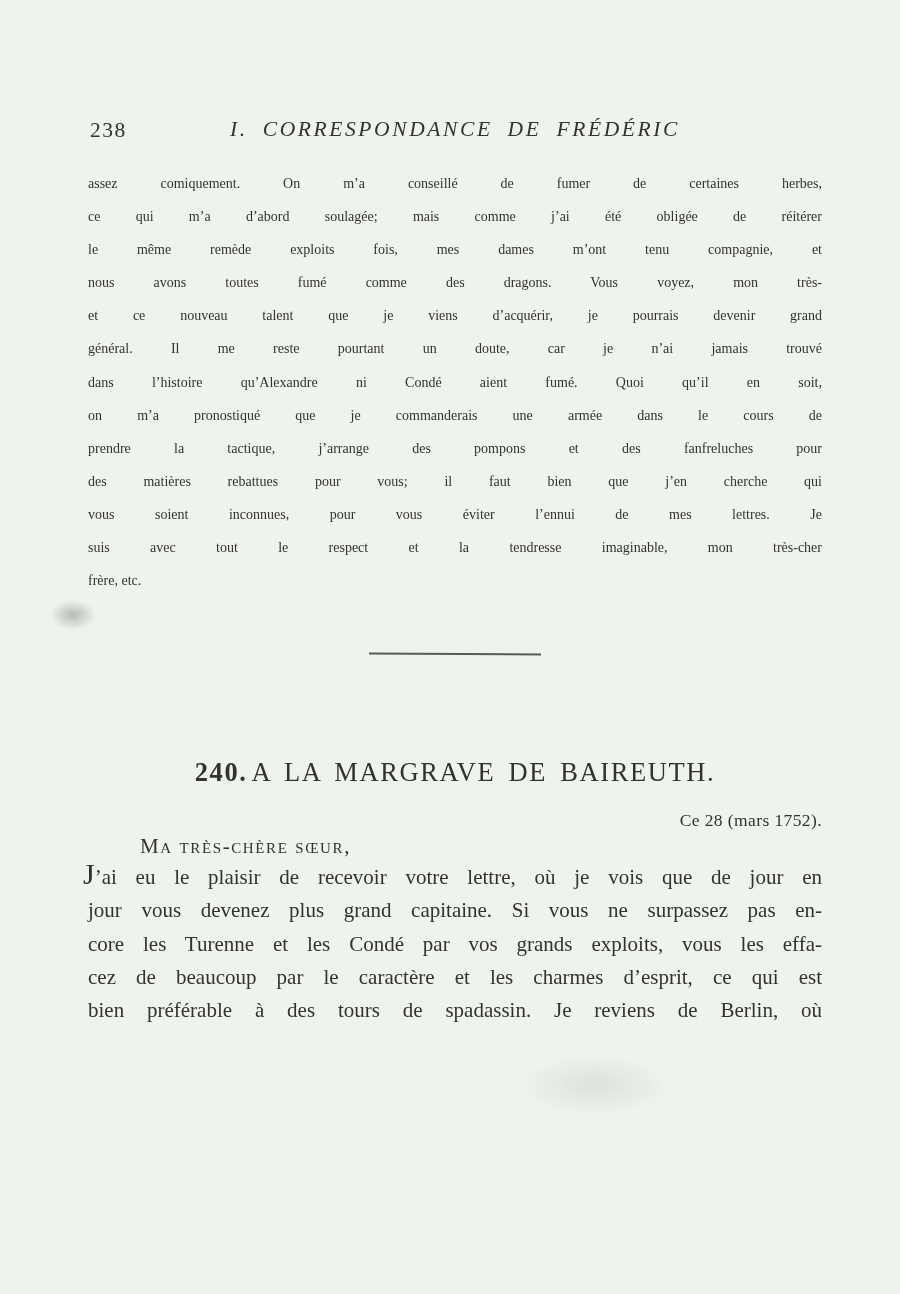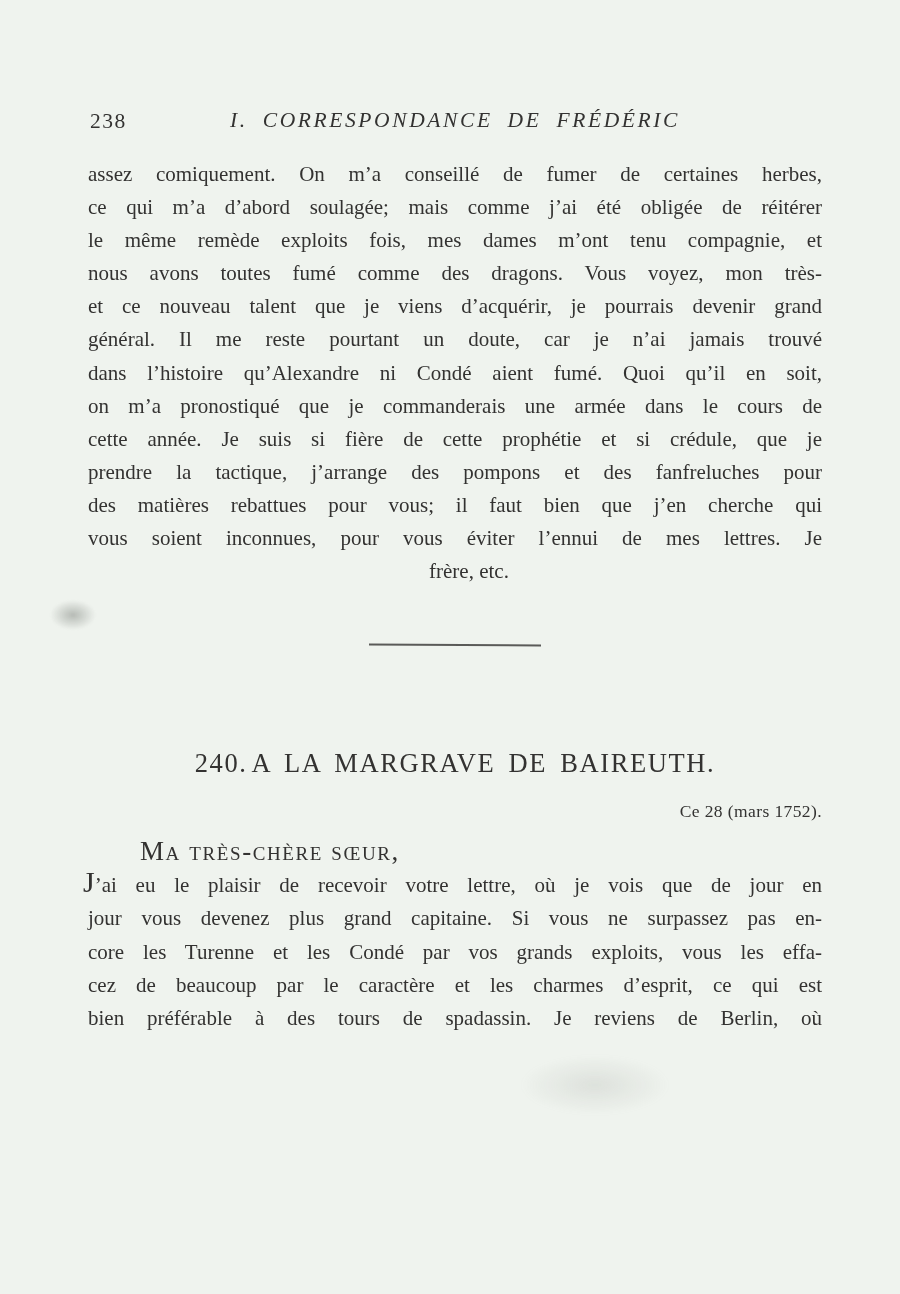--- a/index.html
+++ b/index.html
@@ -9,21 +9,21 @@
     width: 900px;
     height: 1294px;
     background: #eff3ee;
     font-family: "Liberation Serif", "DejaVu Serif", serif;
     color: #333231;
     overflow: hidden;
   }
   .content {
     position: absolute;
     left: 88px;
-    top: 7px;
+    top: 16px;
     width: 734px;
   }
   
   .header {
     position: relative;
     margin-top: 101px;
     height: 30px;
     font-size: 21.5px;
   }
   .page-number {
@@ -34,59 +34,59 @@
   }
   .running-title {
     text-align: center;
     letter-spacing: 2.6px;
     word-spacing: 7px;
     font-style: italic;
   }
   
   .para {
     margin-top: 20px;
-    font-size: 21px;
+    font-size: 14px;
     line-height: 33.1px;
   }
   .jline {
     text-align: justify;
     text-align-last: justify;
     text-justify: inter-word;
     white-space: nowrap;
   }
-  .plain { text-align: center; margin-left: 28px; }
+  .plain { text-align: left; }
   
   .divider {
     width: 172px;
     height: 2px;
     background: #5a5a58;
     margin: 56px auto 0 auto;
     transform: rotate(0.3deg);
   }
   
   .letter-heading {
     margin-top: 102px;
     text-align: center;
     font-size: 26.5px;
     letter-spacing: 1.6px;
     word-spacing: 5px;
     white-space: nowrap;
   }
-  .letter-heading .letter-number { margin-right: 4px; }
+  .letter-heading .letter-number { margin-right: 4px; font-weight: bold; }
   .dateline {
     margin-top: 22px;
     text-align: right;
     font-size: 17.5px;
     letter-spacing: 0.4px;
     padding-right: 0px;
   }
   .salutation {
-    margin-top: 14px;
+    margin-top: 3px;
     margin-left: 52px;
-    font-size: 27px;
+    font-size: 21px;
     font-variant: small-caps;
     letter-spacing: 1.6px;
   }
   .letter-body {
     margin-top: 2px;
     font-size: 21px;
     line-height: 33.2px;
   }
   .drop-initial {
     font-size: 30px;
@@ -125,24 +125,24 @@
 
     <div class="para">
       <div class="jline">assez comiquement. On m’a conseillé de fumer de certaines herbes,</div>
       <div class="jline">ce qui m’a d’abord soulagée; mais comme j’ai été obligée de réitérer</div>
       <div class="jline">le même remède exploits fois, mes dames m’ont tenu compagnie, et</div>
       <div class="jline">nous avons toutes fumé comme des dragons. Vous voyez, mon très-</div>
       <div class="jline">et ce nouveau talent que je viens d’acquérir, je pourrais devenir grand</div>
       <div class="jline">général. Il me reste pourtant un doute, car je n’ai jamais trouvé</div>
       <div class="jline">dans l’histoire qu’Alexandre ni Condé aient fumé. Quoi qu’il en soit,</div>
       <div class="jline">on m’a pronostiqué que je commanderais une armée dans le cours de</div>
-      <div class="jline">cette année. Je suis si fière de cette prophétie et si crédule, que je</div>
       <div class="jline">prendre la tactique, j’arrange des pompons et des fanfreluches pour</div>
       <div class="jline">des matières rebattues pour vous; il faut bien que j’en cherche qui</div>
       <div class="jline">vous soient inconnues, pour vous éviter l’ennui de mes lettres. Je</div>
+      <div class="jline">suis avec tout le respect et la tendresse imaginable, mon très-cher</div>
       <div class="plain">frère, etc.</div>
     </div>
 
     <div class="divider"></div>
 
     <div class="letter-heading">
       <span class="letter-number">240.</span><span>A LA MARGRAVE DE BAIREUTH.</span>
     </div>
 
     <div class="dateline">Ce 28 (mars 1752).</div>

